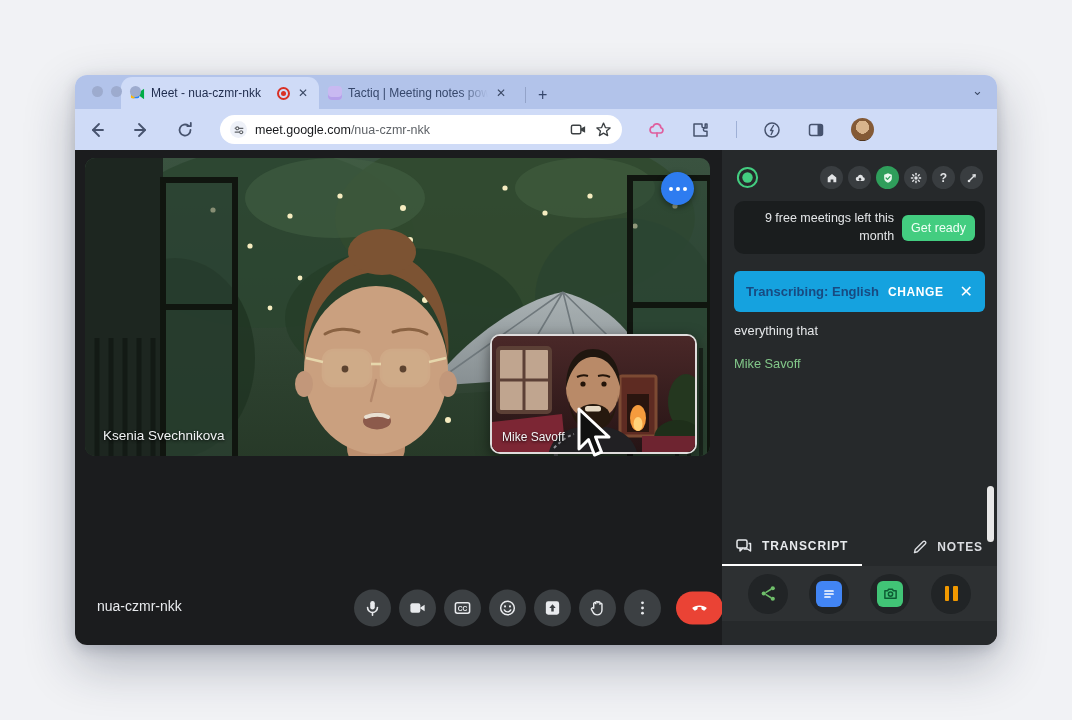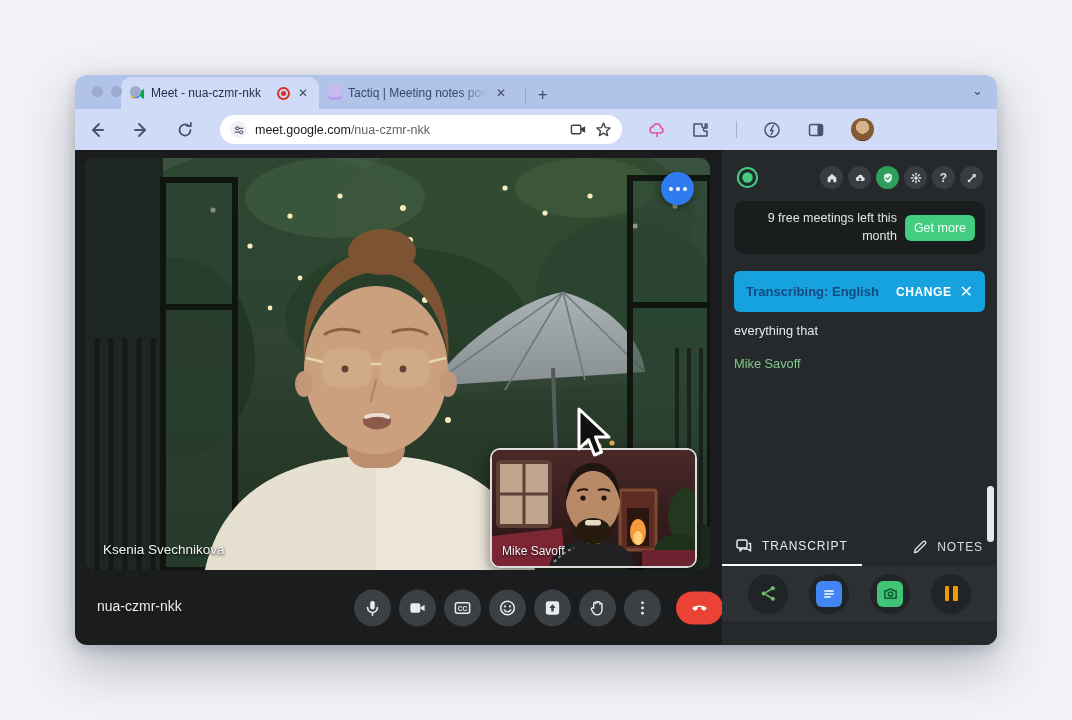--- a/index.html
+++ b/index.html
@@ -36,21 +36,21 @@
   .url .path { color:#5f6368; }
   .avatar { width:23px; height:23px; border-radius:50%; flex:none;
     background:radial-gradient(circle at 50% 38%, #d6b088 0 38%, #7a5231 39% 70%, #4c3category1f 71%); background:radial-gradient(circle at 50% 40%, #d8b48c 0 36%, #845a36 37% 72%, #51361f 73%); }
   .update-pill { height:27px; display:flex; align-items:center; gap:7px; padding:0 9px 0 12px; border-radius:14px;
     background:#c0d1f6; border:1px solid #a8bdf0; color:#374766; font-size:12px; white-space:nowrap; }
   .update-pill .dots { color:#1a66d0; font-weight:bold; font-size:13px; letter-spacing:0; }
 
   
   .content { position:absolute; left:0; top:75px; width:922px; height:495px; background:#1b1c1e; }
 
-  .video { position:absolute; left:10px; top:8px; width:625px; height:412px; border-radius:10px; overflow:hidden; background:#223127; }
+  .video { position:absolute; left:10px; top:8px; width:625px; height:298px; border-radius:10px; overflow:hidden; background:#223127; }
   .video > svg { position:absolute; inset:0; }
   .name-tag { position:absolute; left:18px; bottom:13px; color:#f1f3f4; font-size:13.5px; text-shadow:0 1px 3px rgba(0,0,0,.85); }
   .chat-bubble { position:absolute; right:16px; top:14px; width:33px; height:33px; border-radius:50%; background:#2e7cf0;
     display:flex; align-items:center; justify-content:center; gap:3px; box-shadow:0 2px 6px rgba(0,0,0,.4); }
   .chat-bubble i { width:4px; height:4px; border-radius:50%; background:#fff; }
   .pip { position:absolute; right:13px; bottom:2px; width:207px; height:120px; border-radius:10px; overflow:hidden;
     border:2px solid rgba(255,255,255,.85); box-shadow:0 4px 14px rgba(0,0,0,.5); background:#2d1718; }
   .pip svg { position:absolute; inset:0; }
   .pip .name-tag { left:10px; bottom:8px; font-size:12px; }
 
@@ -63,30 +63,30 @@
 
   
   .sidebar { position:absolute; right:0; top:0; width:275px; height:495px; background:#26292b; padding:12px 12px 0; display:flex; flex-direction:column; }
   .sb-header { display:flex; align-items:center; margin:4px 2px 12px; }
   .sb-icons { margin-left:auto; display:flex; gap:5px; }
   .sb-icon { width:23px; height:23px; border-radius:50%; background:#393d40; display:flex; align-items:center; justify-content:center; }
   .sb-icon.q { color:#e2e4e6; font-size:12px; font-weight:bold; }
   .quota { background:#1a1d1e; border-radius:10px; padding:9px 10px; display:flex; align-items:center; gap:8px; }
   .quota-text { flex:1; text-align:right; font-size:12.5px; color:#e4e6e8; line-height:1.4; }
   .getmore { background:#43cd80; color:#f0fff6; font-size:12.5px; padding:6px 9px; border-radius:6px; white-space:nowrap; }
-  .banner { margin-top:17px; background:#15a2df; border-radius:6px; height:41px; display:flex; align-items:center; gap:0; padding:0 12px; }
+  .banner { margin-top:17px; background:#15a2df; border-radius:6px; height:41px; display:flex; align-items:center; gap:8px; padding:0 12px; }
   .banner-label { flex:1; font-size:13px; font-weight:bold; color:#184a81; }
   .change { font-size:12px; font-weight:bold; color:#fff; letter-spacing:.6px; margin-right:8px; }
   .banner-x { color:#fff; font-size:16px; line-height:1; }
   .transcript { flex:1; margin-top:9px; overflow:hidden; font-size:12.8px; color:#e5e7e9; line-height:1.5; }
   .t-line { margin-bottom:14px; }
   .t-speaker { color:#82c789; margin-bottom:13px; }
   .scroll-thumb { position:absolute; right:3px; top:336px; width:7px; height:56px; border-radius:4px; background:#e8e8e8; }
   .sb-tabs { display:flex; margin:0 -12px; height:38px; flex:none; }
-  .sb-tab { display:flex; align-items:center; gap:9px; font-size:12px; font-weight:normal; letter-spacing:.9px; color:#e8eaed; padding:0 14px; }
+  .sb-tab { display:flex; align-items:center; gap:9px; font-size:12px; font-weight:bold; letter-spacing:.9px; color:#e8eaed; padding:0 14px; }
   .sb-tab.t-active { flex:1.18; border-bottom:2px solid #fff; }
   .sb-tab.t-notes { flex:1; justify-content:flex-end; padding-left:26px; color:#dadce0; }
   .sb-actions { margin:0 -12px; background:#2d3032; height:55px; display:flex; align-items:center; justify-content:space-between; padding:0 26px; flex:none; }
   .act { width:40px; height:40px; border-radius:50%; background:#212426; display:flex; align-items:center; justify-content:center; }
   .act .sq { width:26px; height:26px; border-radius:6px; display:flex; align-items:center; justify-content:center; }
   .sq.docs { background:#4285f4; }
   .sq.cam { background:#41c476; }
   .pause-bars { display:flex; gap:4px; }
   .pause-bars i { width:4.5px; height:15px; background:#f29900; border-radius:1px; }
   .sb-footer { height:24px; flex:none; }
@@ -446,21 +446,21 @@
                   <line x1="3.5" y1="10.5" x2="10.5" y2="3.5" stroke="#e2e4e6" stroke-width="1.6" stroke-linecap="round"></line>
                   <circle cx="3.5" cy="10.5" r="1.5" fill="#e2e4e6"></circle>
                   <path d="M7.5 3.5 H10.5 V6.5" stroke="#e2e4e6" stroke-width="1.5" fill="none"></path>
                 </svg>
             </span>
           </div>
         </div>
 
         <div class="quota">
           <span class="quota-text">9 free meetings left this month</span>
-          <span class="getmore">Get more</span>
+          <span class="getmore">Get ready</span>
         </div>
 
         <div class="banner">
           <span class="banner-label">Transcribing: English</span>
           <span class="change">CHANGE</span>
           <span class="banner-x">✕</span>
         </div>
 
         <div class="transcript">
           <div class="t-line">everything that</div>

